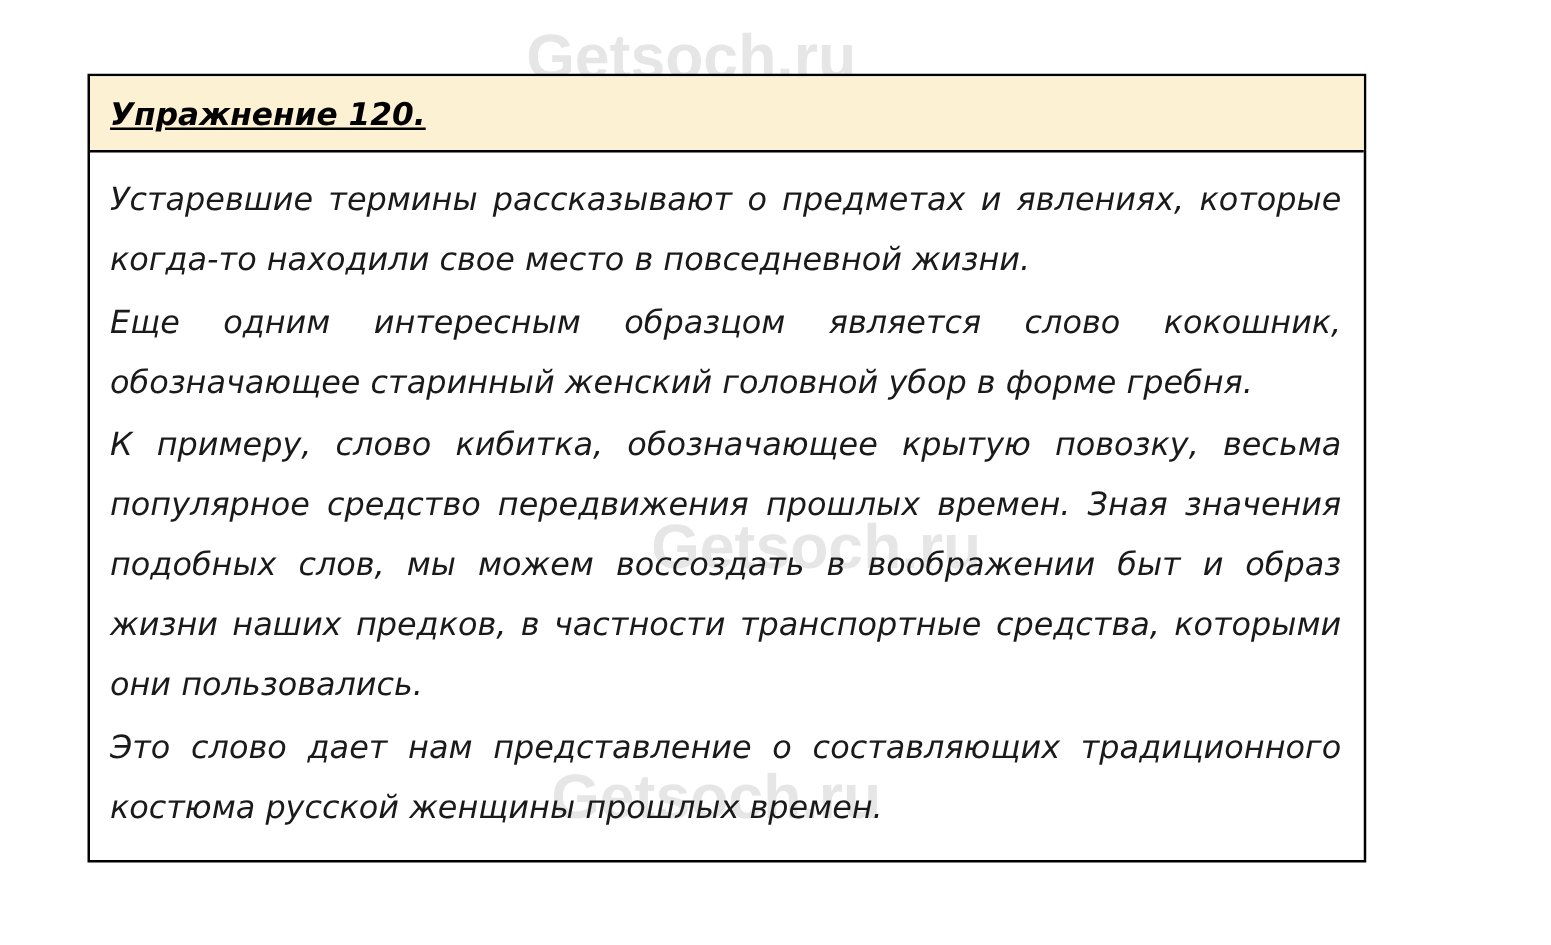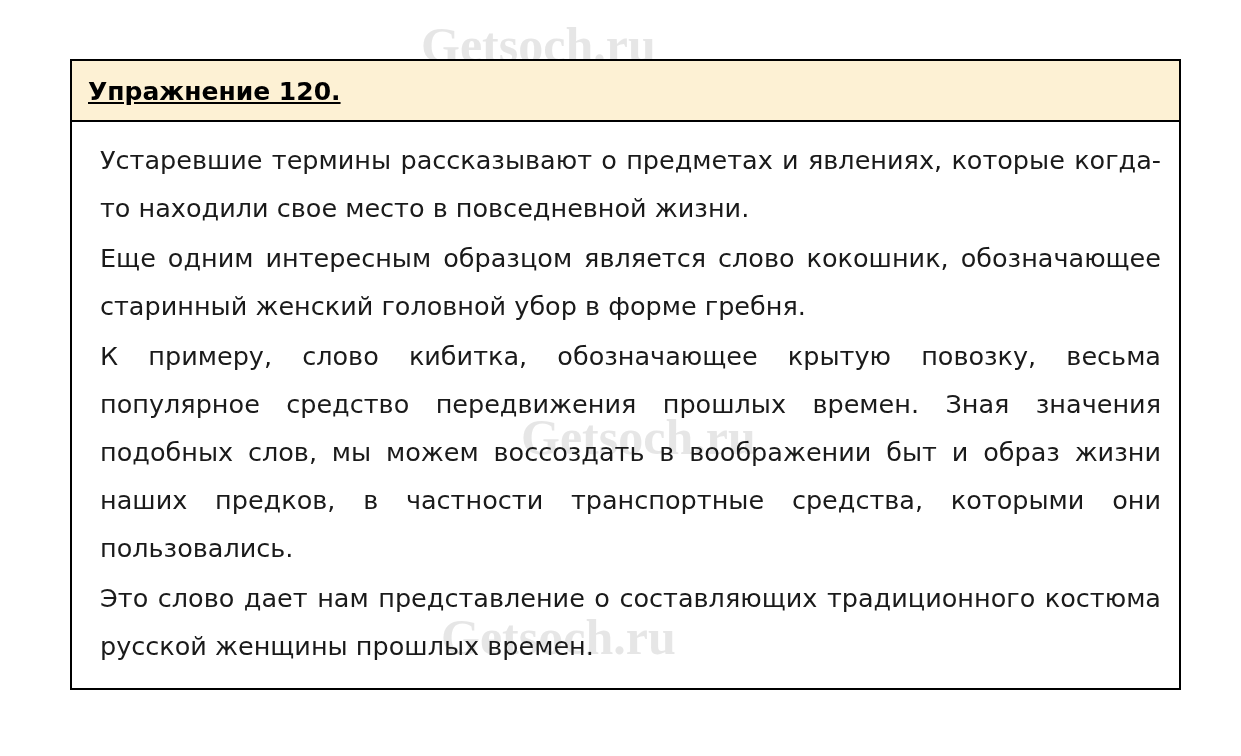--- a/index.html
+++ b/index.html
@@ -13,21 +13,21 @@
     font-family: "DejaVu Sans", sans-serif;
     position: relative;
     overflow: hidden;
   }
 
   
   .watermark {
     position: absolute;
     color: #d8d8d8;
     opacity: 0.62;
-    font-family: Liberation Serif, serif;
+    font-family: Liberation Sans, sans-serif;
     font-weight: 700;
     white-space: nowrap;
     user-select: none;
     pointer-events: none;
     letter-spacing: 0px;
     text-align: center;
   }
   .wm-top {
     top: 16px;
     left: 421px;
@@ -42,42 +42,43 @@
     top: 608px;
     left: 441px;
     font-size: 50px;
   }
 
   
   .card {
     position: absolute;
     left: 70px;
     top: 59px;
-    width: 1111px;
+    width: 1023px;
     border: 2px solid #000000;
     box-sizing: border-box;
     background: transparent;
     z-index: 3;
+    font-style: italic;
   }
   .card-header {
     background: #fdf1d4;
     border-bottom: 2px solid #000000;
     padding: 16px 16px 14px 16px;
     box-sizing: border-box;
   }
   .card-header .title {
     font-size: 25px;
     font-weight: 700;
     color: #000000;
     text-decoration: underline;
     font-family: "DejaVu Sans", sans-serif;
     display: inline-block;
   }
   .card-body {
-    padding: 14px 18px 18px 28px;
+    padding: 14px 18px 18px 16px;
     box-sizing: border-box;
     background: transparent;
   }
   .card-body p {
     margin: 0 0 2px 0;
     font-size: 25.5px;
     line-height: 48px;
     color: #1a1a1a;
     text-align: justify;
     text-justify: inter-word;

